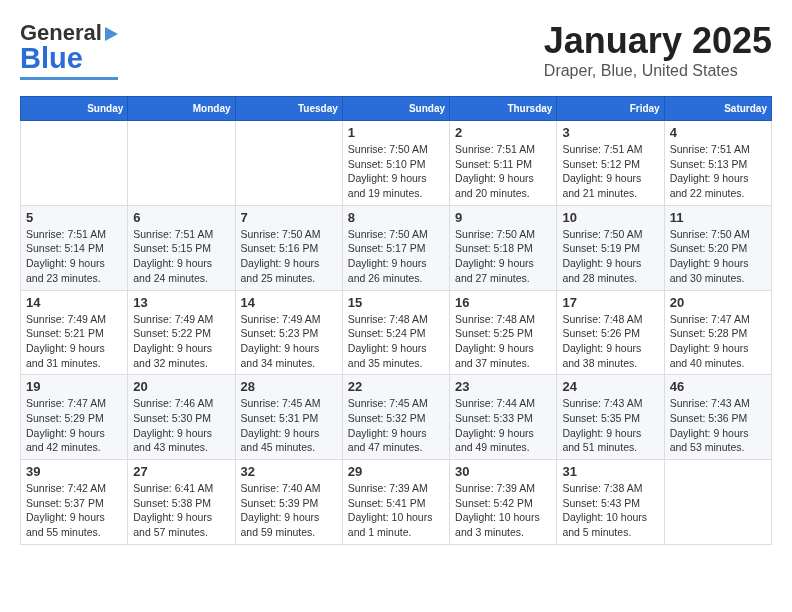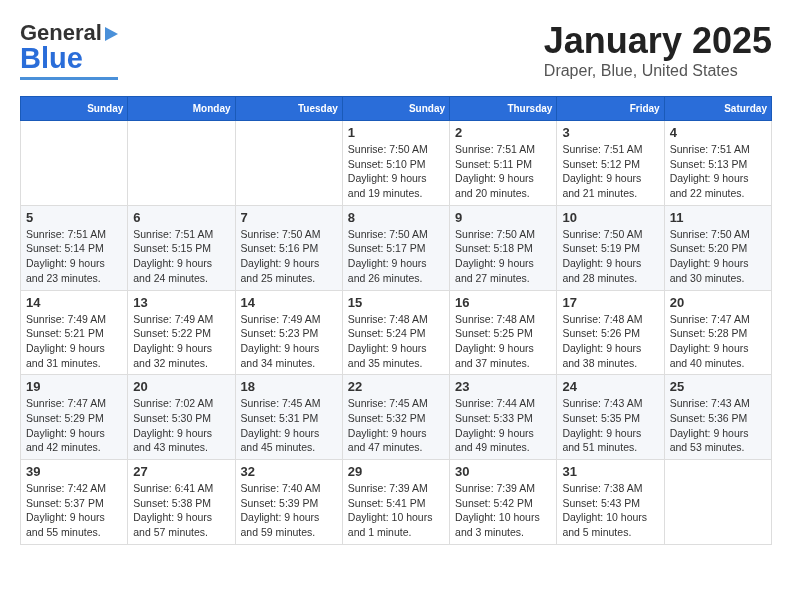--- a/index.html
+++ b/index.html
@@ -256,27 +256,27 @@
       <tr>
         <td>
           <span class="day-num">19</span>
           <div class="day-detail" style="white-space: pre-line;">Sunrise: 7:47 AM
 Sunset: 5:29 PM
 Daylight: 9 hours
 and 42 minutes.</div>
         </td>
         <td>
           <span class="day-num">20</span>
-          <div class="day-detail" style="white-space: pre-line;">Sunrise: 7:02 AM
+          <div class="day-detail" style="white-space: pre-line;">Sunrise: 7:46 AM
 Sunset: 5:30 PM
 Daylight: 9 hours
 and 43 minutes.</div>
         </td>
         <td>
-          <span class="day-num">18</span>
+          <span class="day-num">28</span>
           <div class="day-detail" style="white-space: pre-line;">Sunrise: 7:45 AM
 Sunset: 5:31 PM
 Daylight: 9 hours
 and 45 minutes.</div>
         </td>
         <td>
           <span class="day-num">22</span>
           <div class="day-detail" style="white-space: pre-line;">Sunrise: 7:45 AM
 Sunset: 5:32 PM
 Daylight: 9 hours
@@ -290,21 +290,21 @@
 and 49 minutes.</div>
         </td>
         <td>
           <span class="day-num">24</span>
           <div class="day-detail" style="white-space: pre-line;">Sunrise: 7:43 AM
 Sunset: 5:35 PM
 Daylight: 9 hours
 and 51 minutes.</div>
         </td>
         <td>
-          <span class="day-num">25</span>
+          <span class="day-num">46</span>
           <div class="day-detail" style="white-space: pre-line;">Sunrise: 7:43 AM
 Sunset: 5:36 PM
 Daylight: 9 hours
 and 53 minutes.</div>
         </td>
       </tr>
       <tr>
         <td>
           <span class="day-num">39</span>
           <div class="day-detail" style="white-space: pre-line;">Sunrise: 7:42 AM

